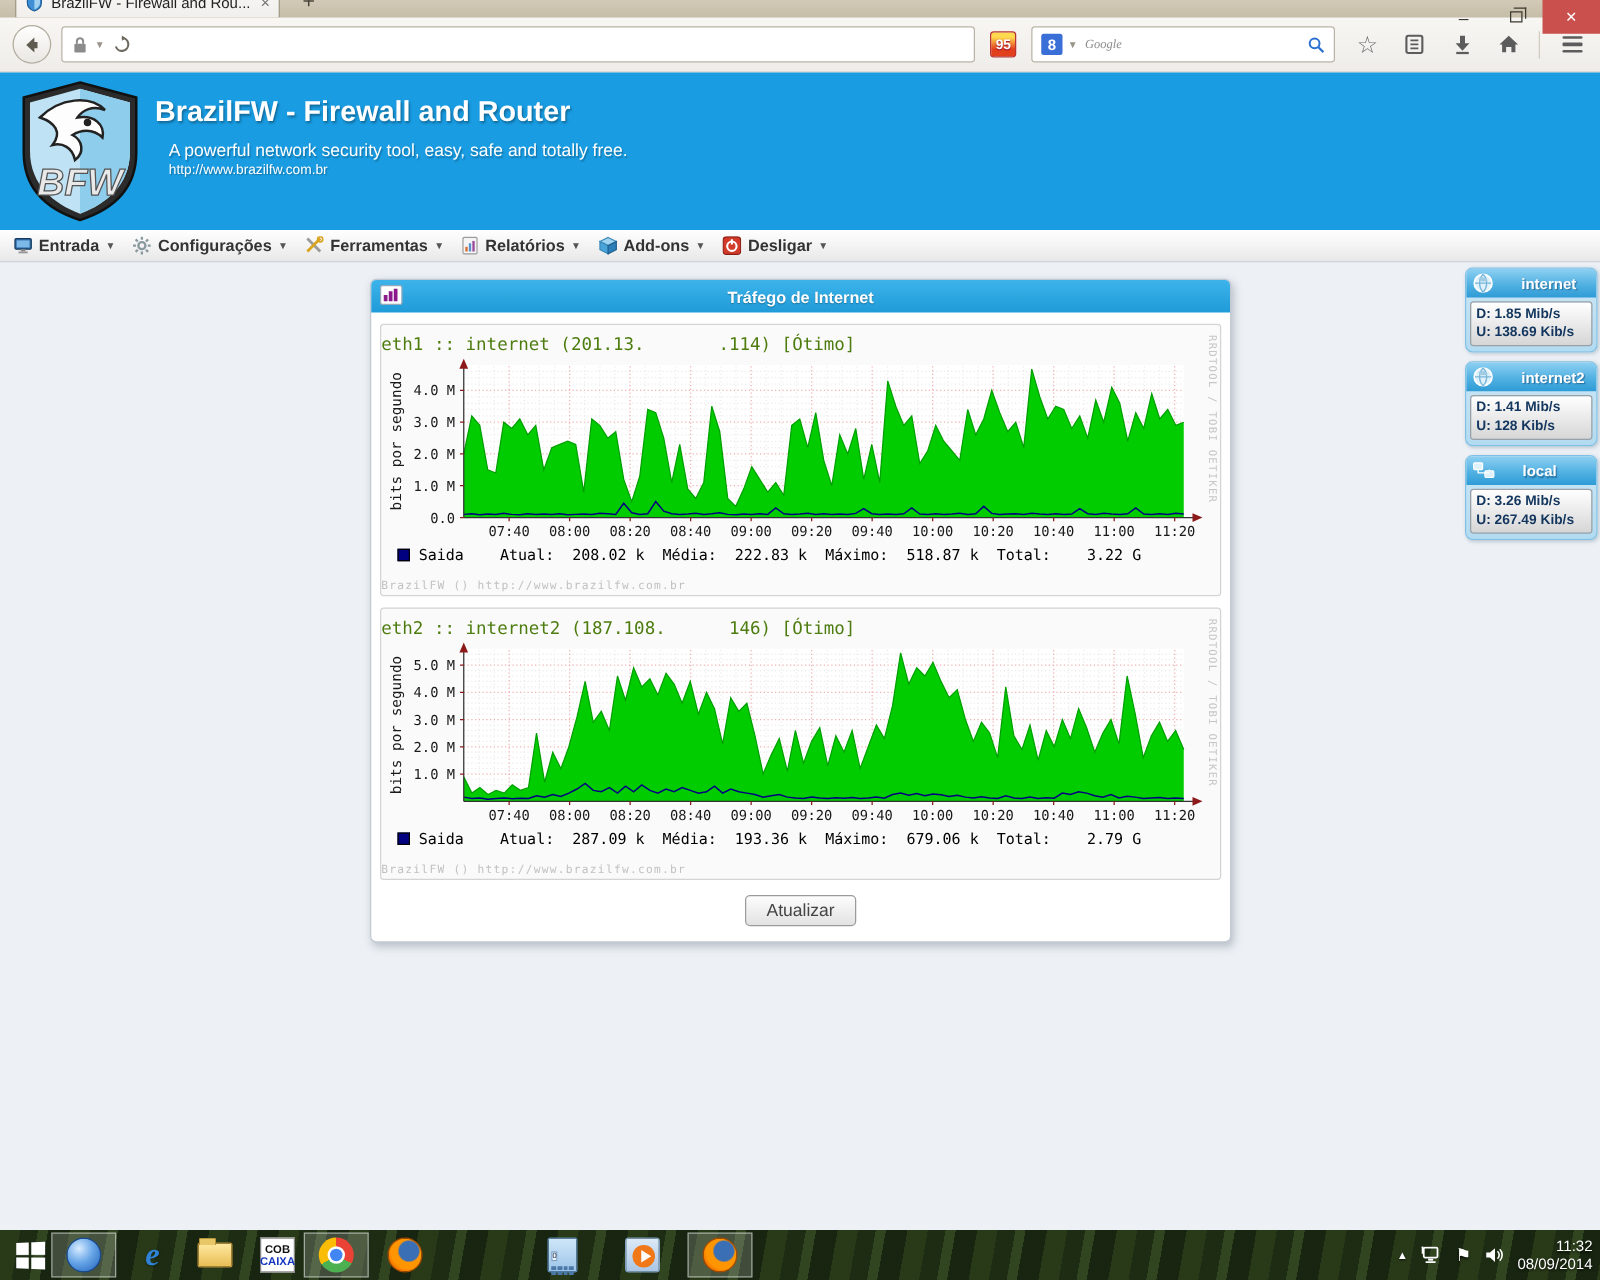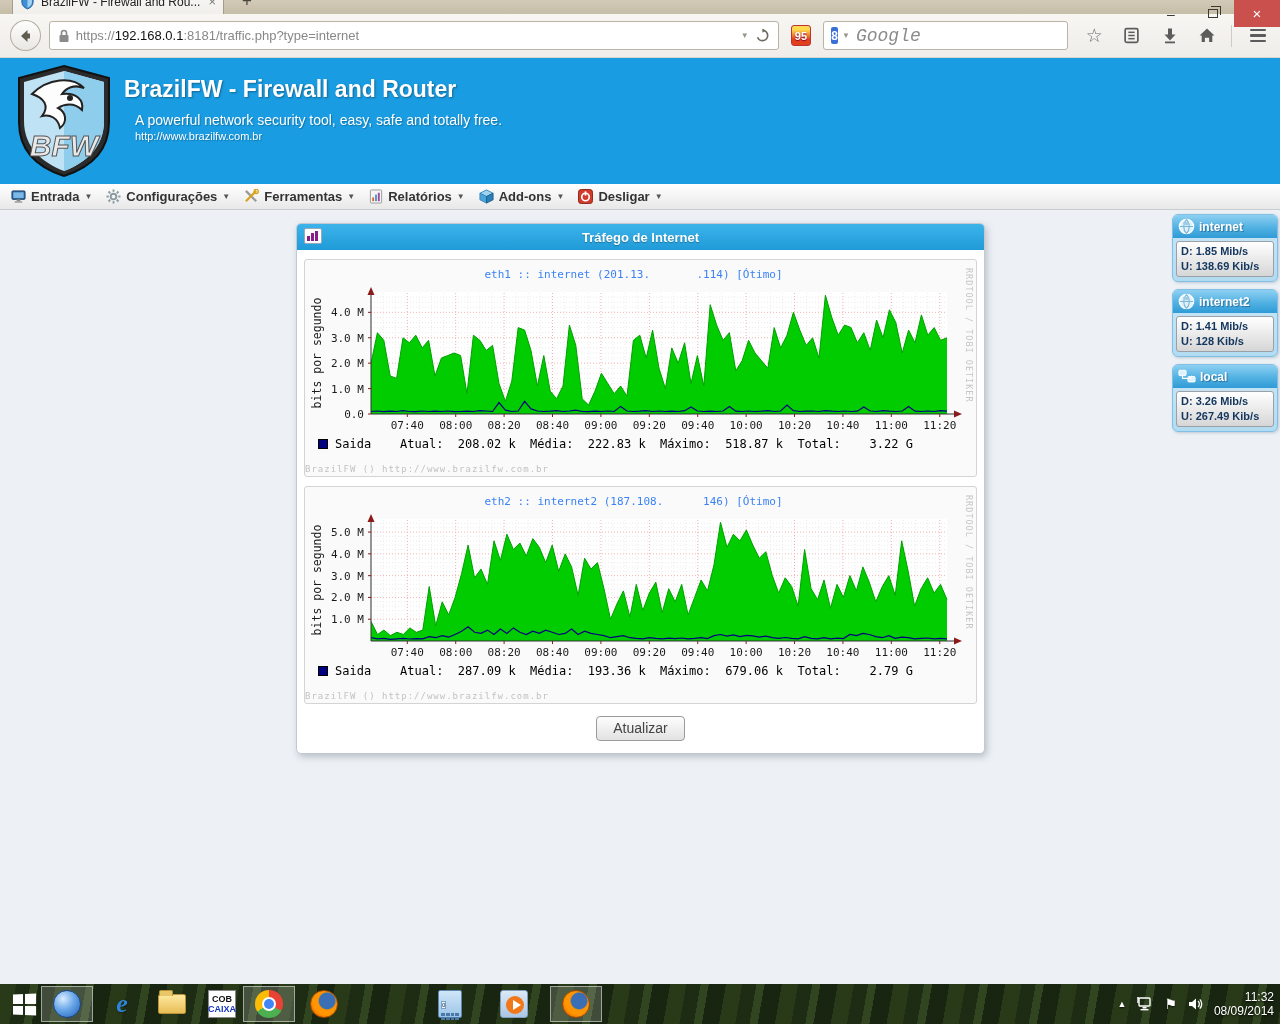--- a/index.html
+++ b/index.html
@@ -50,21 +50,21 @@
   .ext-badge {
     margin-left:12px; width:21px; height:21px; border-radius:3px;
     background:linear-gradient(#ffd94e 20%,#e2401c 70%); color:#fff; font-weight:bold; font-size:11px;
     display:flex; align-items:center; justify-content:center; border:1px solid #b33; text-shadow:0 1px 1px #803;
   }
   .searchbox {
     margin-left:12px; width:245px; height:29px; background:#fff; border:1px solid #bab4a7;
     border-radius:3px; display:flex; align-items:center; gap:4px; padding:0 7px;
   }
   .glogo { width:17px; height:17px; border-radius:2px; background:#3a6fd8; color:#fff; font-size:12px; font-weight:bold; display:flex; align-items:center; justify-content:center; }
-  .search-input { flex:1; border:none; outline:none; font-size:18px; font-family:Liberation Mono, monospace; background:transparent; }
+  .search-input { flex:1; border:none; outline:none; font-size:10px; font-family:Liberation Serif, serif; background:transparent; }
   .search-input::placeholder { font-style:italic; color:#8b8b8b; }
   .tool-ic { margin-left:14px; color:#5c5c5c; display:flex; align-items:center; justify-content:center; width:24px; height:24px; }
   .star-ic { font-size:19px; color:#6b6b6b; }
   .hamburger { display:flex; flex-direction:column; gap:3px; }
   .hamburger span { width:16px; height:2.5px; background:#5c5c5c; border-radius:1px; }
   .tbar-sep { width:1px; height:22px; background:#d0ccc2; margin-left:12px; }
 
   
   .site-header { position:relative; height:126px; background:#199ce2; color:#fff; }
   .hdr-title { position:absolute; left:124px; top:18px; font-size:23px; font-weight:bold; text-shadow:1px 1px 2px rgba(0,0,0,.35); }
@@ -93,42 +93,42 @@
     color:#fff; font-weight:bold; font-size:13px; text-shadow:0 1px 1px rgba(0,0,0,.3);
   }
   .ph-icon { position:absolute; left:7px; top:4px; width:18px; height:16px; background:#fff; border:1px solid #9ab; border-radius:2px;
     display:flex; align-items:flex-end; gap:1px; padding:2px 2px; }
   .ph-icon i { display:block; width:3px; background:#8b1a8b; }
 
   .graph-box {
     margin:9px 7px 0 7px; height:218px; background:#fafafa; border:1px solid #d4d4d4; border-radius:3px;
     position:relative; font-family:"DejaVu Sans Mono", monospace;
   }
-  .gtitle { position:absolute; top:8px; left:0; right:14px; text-align:center; font-size:11px; color:#3b82f6; white-space:pre; }
+  .gtitle { position:absolute; top:8px; left:0; right:14px; text-align:left; font-size:14px; color:#4d7c0f; white-space:pre; }
   svg.gplot { position:absolute; left:0; top:26px; width:660px; height:148px; }
   .gside { position:absolute; right:2px; top:8px; writing-mode:vertical-rl; font-size:8.5px; color:#c6c6c6; letter-spacing:1px; }
   .glegend { position:absolute; left:13px; top:177px; font-size:12px; color:#000; }
   .lrow { display:flex; align-items:center; height:14px; margin-bottom:1px; }
   .chip { width:10px; height:10px; border:1px solid #000; margin-right:7px; }
   .ltext { white-space:pre; }
   .gwater { position:absolute; left:0; right:0; top:204px; text-align:left; font-size:9px; color:#c2c2c2; letter-spacing:1px; }
 
   .refresh-row { text-align:center; margin-top:12px; }
   .btn-atualizar {
     font-family:"Liberation Sans",sans-serif; font-size:14px; color:#444;
     background:linear-gradient(#fdfdfd,#e2e2e2); border:1px solid #9b9b9b; border-radius:4px;
     padding:3px 16px 4px 16px;
   }
 
   
   .sidebar { position:absolute; right:2px; top:4px; width:106px; }
   .widget { border:1px solid #7fc0e4; border-radius:6px; overflow:hidden; margin-bottom:7px;
     background:linear-gradient(#cde8f7,#b2dbf1); box-shadow:1px 1px 3px rgba(80,110,130,.3); }
   .whead { height:23px; background:linear-gradient(#8ed0f2 0%,#51b1e2 55%,#2f9bd6 100%);
-    display:flex; align-items:center; gap:4px; padding:0 5px; color:#fff; font-weight:bold; font-size:12px;
+    display:flex; align-items:center; gap:22px; padding:0 5px; color:#fff; font-weight:bold; font-size:12px;
     text-shadow:1px 1px 1px rgba(0,40,80,.45); }
   .wbody { padding:3px 3px 4px 3px; }
   .wbox { background:linear-gradient(#ffffff,#d6d6d6); border:1px solid #9aa0a6; border-radius:3px;
     padding:2px 4px; font-size:11px; font-weight:bold; color:#13365e; line-height:15px; white-space:nowrap; }
 
   
   .taskbar {
     position:absolute; left:0; bottom:0; width:1280px; height:40px;
     background:
       linear-gradient(rgba(12,22,10,.30),rgba(12,22,10,.30)),
@@ -190,21 +190,20 @@
     <div class="backbtn">
       <svg width="16" height="16" viewBox="0 0 16 16">
         <path d="M10.5 2 L4 8 L10.5 14 V10.5 H13 V5.5 H10.5 Z" fill="#5f5b51"></path>
       </svg>
     </div>
     <div class="urlbar">
       <svg width="12" height="14" viewBox="0 0 12 14">
         <rect x="1.5" y="6" width="9" height="7" rx="1" fill="#8b8b8b"></rect>
         <path d="M3.5 6 V4 a2.5 2.5 0 0 1 5 0 V6" fill="none" stroke="#8b8b8b" stroke-width="1.6"></path>
       </svg>
-      <span class="url-text"><span class="url-dim">https://</span><span class="url-domain">192.168.0.1</span><span class="url-dim">:8181/traffic.php?type=internet</span></span>
       <span class="url-caret">▼</span>
       <svg width="15" height="15" viewBox="0 0 16 16">
         <path d="M8 2.5 A5.5 5.5 0 1 1 2.8 9.8" fill="none" stroke="#6e6a60" stroke-width="1.8"></path>
         <path d="M8 0.5 L11.5 2.7 L8 5 Z" fill="#6e6a60"></path>
       </svg>
     </div>
     <div class="ext-badge">95</div>
     <div class="searchbox">
       <span class="glogo">8</span>
       <span class="url-caret">▼</span>

